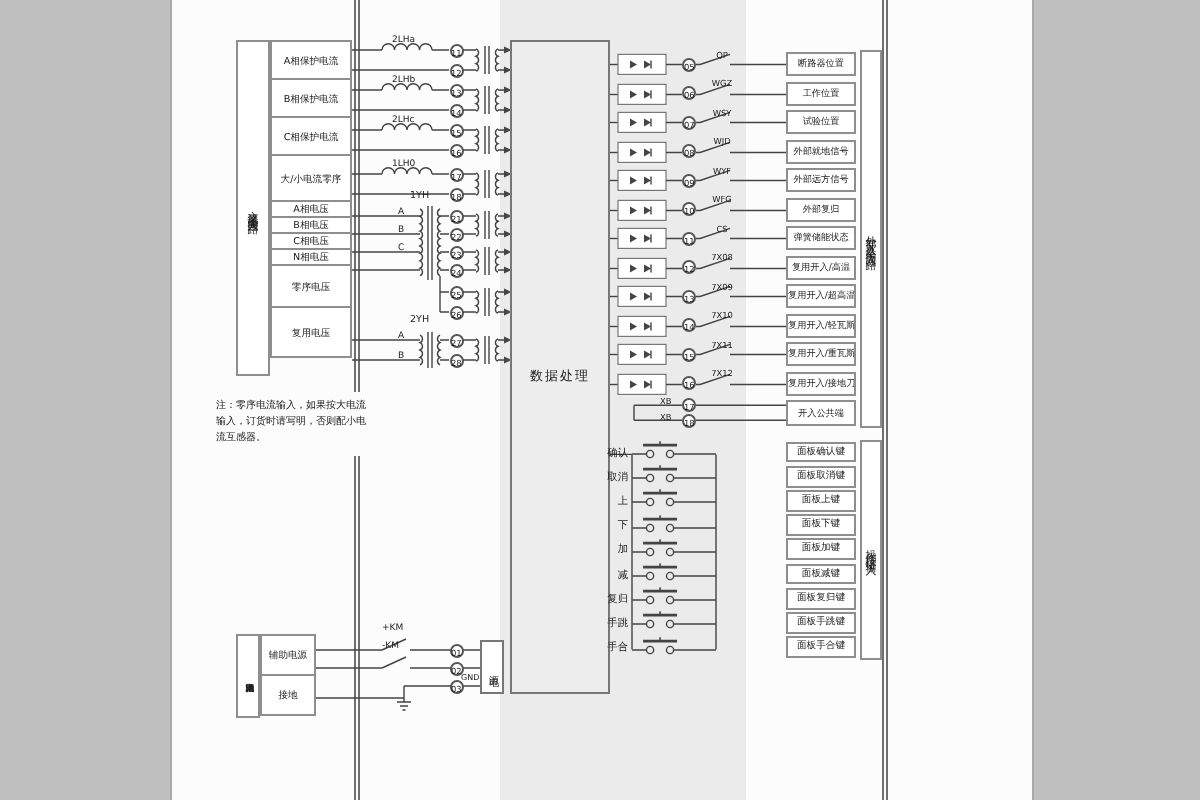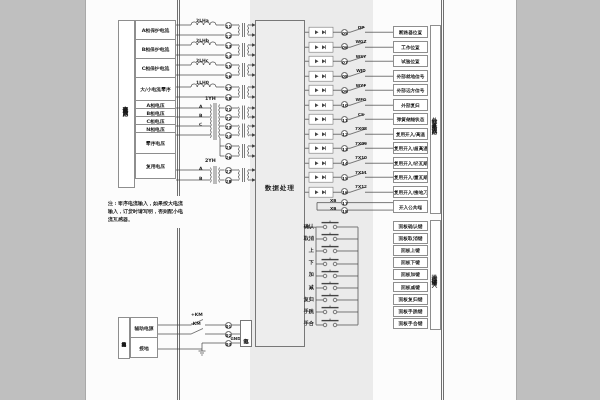--- a/index.html
+++ b/index.html
@@ -3,21 +3,21 @@
 <meta charset="utf-8">
 <style>
   html,body{margin:0;padding:0;}
   .stage{position:relative;width:600px;height:400px;background:#bfbfbf;overflow:hidden;
          font-family:"DejaVu Sans",sans-serif;color:#1a1a1a;}
   .abs{position:absolute;}
   .page{left:85px;top:0;width:430px;height:400px;background:#fcfcfc;
         border-left:1px solid #a9a9a9;border-right:1px solid #a9a9a9;}
   .band{left:250px;top:0;width:123px;height:400px;background:#ebebeb;}
   svg.overlay{left:0;top:0;z-index:2;}
-  .lay{z-index:3;font-weight:bold;}
+  .lay{z-index:3;}
 
   
   .lblock{left:118px;top:20px;width:58px;height:168px;display:flex;}
   .vcol{width:15px;border:1px solid #8e8e8e;background:#fff;display:flex;align-items:center;
         justify-content:center;writing-mode:vertical-rl;font-size:5.5px;letter-spacing:1px;}
   .lrows{width:43px;display:flex;flex-direction:column;}
   .lrows > div{border:1px solid #8e8e8e;margin-top:-1px;background:#fff;display:flex;
         align-items:center;justify-content:center;font-size:4.8px;box-sizing:border-box;}
   .lrows > div:nth-of-type(1){margin-top:0;height:20px;}
   .lrows > div:nth-of-type(2){height:20px;}

